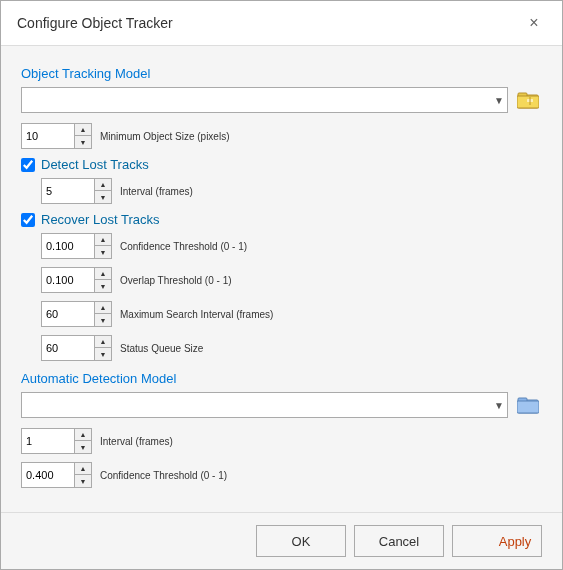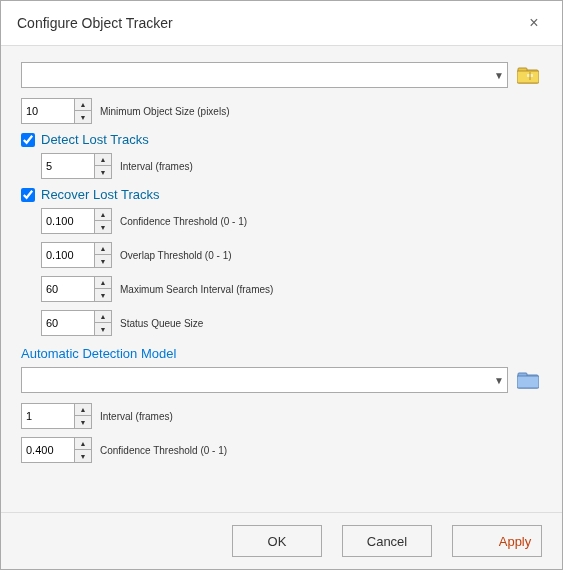--- a/index.html
+++ b/index.html
@@ -171,21 +171,21 @@
       font-size: 13px;
       color: #aaa;
     }
     .checkbox-label.active {
       color: #0369a1;
     }
     .footer {
       display: flex;
       justify-content: flex-end;
       align-items: center;
-      gap: 20px;
+      gap: 8px;
       padding: 12px 20px;
       border-top: 1px solid #ddd;
       background: #f5f5f5;
     }
     .footer-btn {
       width: 90px;
       height: 32px;
       border: 1px solid #aaa;
       background: #f5f5f5;
       font-size: 13px;
@@ -206,20 +206,21 @@
 
 <div class="dialog">
 
   <div class="title-bar">
     <span class="title-bar-text">Configure Object Tracker</span>
     <button class="close-btn">×</button>
   </div>
 
   <div class="content">
 
+    <div class="section-label">Object Tracking Model</div>
     <div class="dropdown-row">
       <div class="dropdown-wrapper">
         <select class="dropdown">
         </select>
         <span class="dropdown-arrow">▼</span>
       </div>
       <div class="folder-icon" title="Browse">
 
         <svg width="22" height="20" viewBox="0 0 22 20">
           <rect x="1" y="5" width="20" height="13" rx="1" fill="#e8c84a" stroke="#b8922a" stroke-width="1"></rect>

